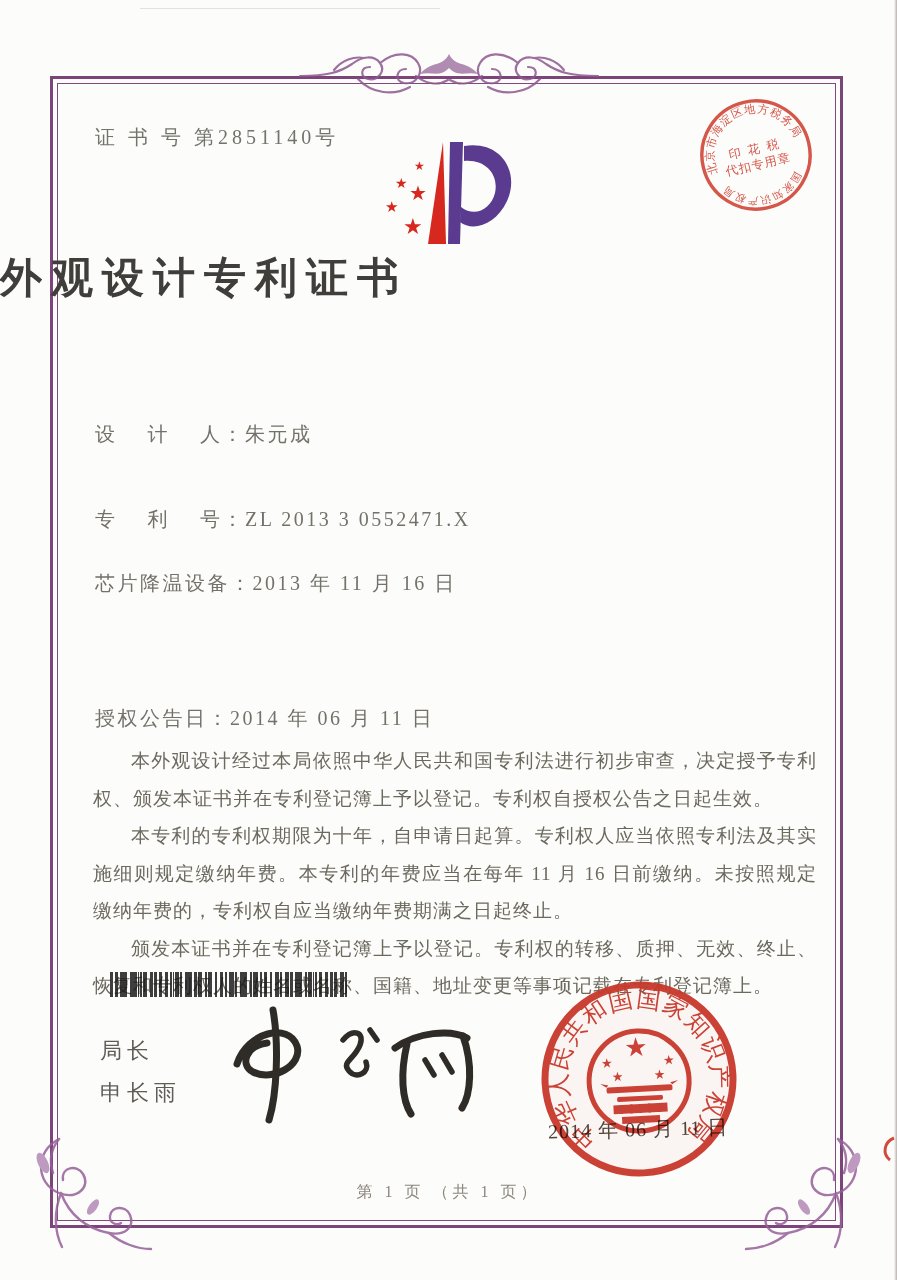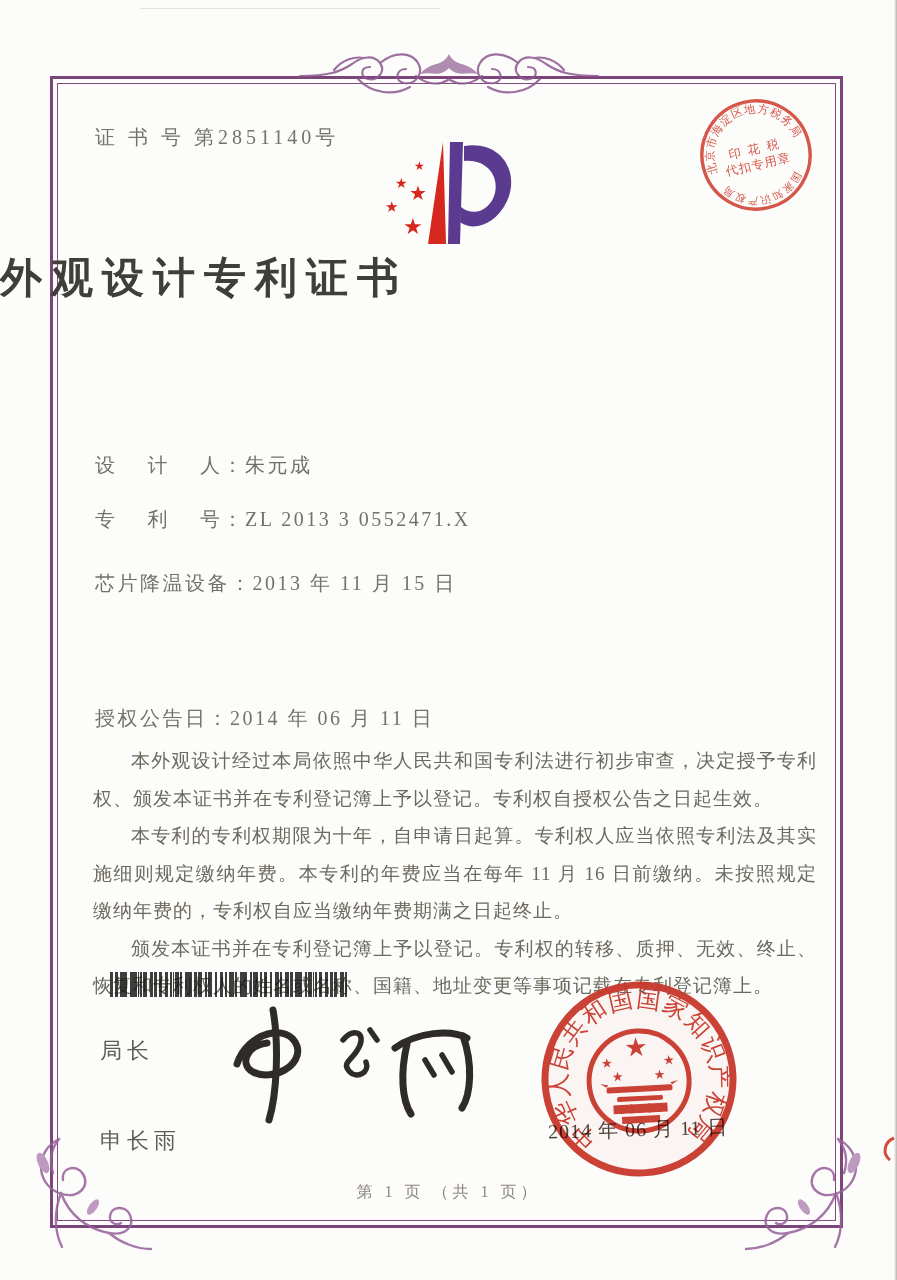--- a/index.html
+++ b/index.html
@@ -17,35 +17,35 @@
   .ornament{position:absolute;pointer-events:none;}
 
   .cert-no{position:absolute;left:95px;top:124px;font-size:20px;letter-spacing:4px;color:#73736c;}
 
   .logo{position:absolute;left:378px;top:140px;width:140px;height:110px;}
 
   .title{position:absolute;left:0;top:250px;width:897px;text-align:left;
     font-size:42px;font-weight:bold;letter-spacing:9px;color:#403e3b;}
 
   .field{position:absolute;left:95px;font-size:20px;letter-spacing:2.5px;color:#73716a;white-space:nowrap;}
-  .f0{top:375px}.f1{top:452px}.f2{top:506px}.f3{top:570px}.f4{top:639px}.f5{top:705px}
+  .f0{top:375px}.f1{top:421px}.f2{top:506px}.f3{top:570px}.f4{top:639px}.f5{top:705px}
 
   .paras{position:absolute;left:93px;top:742px;width:724px;color:#6c695f;
     font-size:19px;letter-spacing:1px;line-height:37.5px;text-align:justify;}
   .paras p{margin:0;text-indent:2em;}
 
   .barcode{position:absolute;left:110px;top:972px;width:238px;height:25px;opacity:.82;
     background:
       repeating-linear-gradient(90deg,#151515 0 2px,transparent 2px 5px),
       repeating-linear-gradient(90deg,#151515 0 3px,transparent 3px 11px),
       repeating-linear-gradient(90deg,#151515 0 1px,transparent 1px 7px);}
 
   .signer{position:absolute;left:100px;color:#5f5d58;font-size:22px;letter-spacing:5px;}
   .signer-title{top:1036px;}
-  .signer-name{top:1078px;margin-top:48px;}
+  .signer-name{top:1078px;}
   .signature{position:absolute;left:215px;top:1002px;width:285px;height:130px;}
 
   .tax-stamp{position:absolute;left:697px;top:96px;width:118px;height:118px;transform:rotate(-13deg);opacity:.92;}
   .office-seal{position:absolute;left:538px;top:978px;width:202px;height:202px;transform:rotate(-3deg);opacity:.95;}
   .seal-date{position:absolute;left:548px;top:1116px;width:190px;font-size:20px;letter-spacing:1px;
     color:#53453c;mix-blend-mode:multiply;transform:rotate(-1.5deg);white-space:nowrap;}
   .red-mark{position:absolute;left:878px;top:1136px;width:20px;height:26px;}
 
   .footer-page{position:absolute;left:0;top:1182px;width:897px;text-align:center;
     font-size:16px;letter-spacing:4px;color:#8d867d;}
@@ -125,21 +125,21 @@
       <text x="31" y="60" font-size="20">★</text>
       <text x="7" y="72" font-size="15">★</text>
       <text x="25" y="94" font-size="22">★</text>
     </g>
   </svg>
 
   <div class="title">外观设计专利证书</div>
 
   <div class="field f1"><span>设　 计　 人：</span><span>朱元成</span></div>
   <div class="field f2"><span>专　 利　 号：</span><span>ZL 2013 3 0552471.X</span></div>
-  <div class="field f3"><span>芯片降温设备：</span><span>2013 年 11 月 15 日</span></div>
+  <div class="field f3"><span>芯片降温设备：</span><span>2013 年 11 月 16 日</span></div>
   <div class="field f5"><span>授权公告日：</span><span>2014 年 06 月 11 日</span></div>
 
   <div class="paras">
     <p>本外观设计经过本局依照中华人民共和国专利法进行初步审查，决定授予专利权、颁发本证书并在专利登记簿上予以登记。专利权自授权公告之日起生效。</p>
     <p>本专利的专利权期限为十年，自申请日起算。专利权人应当依照专利法及其实施细则规定缴纳年费。本专利的年费应当在每年 11 月 16 日前缴纳。未按照规定缴纳年费的，专利权自应当缴纳年费期满之日起终止。</p>
     <p>颁发本证书并在专利登记簿上予以登记。专利权的转移、质押、无效、终止、恢复和专利权人的姓名或名称、国籍、地址变更等事项记载在专利登记簿上。</p>
   </div>
 
   <div class="barcode"></div>
 

